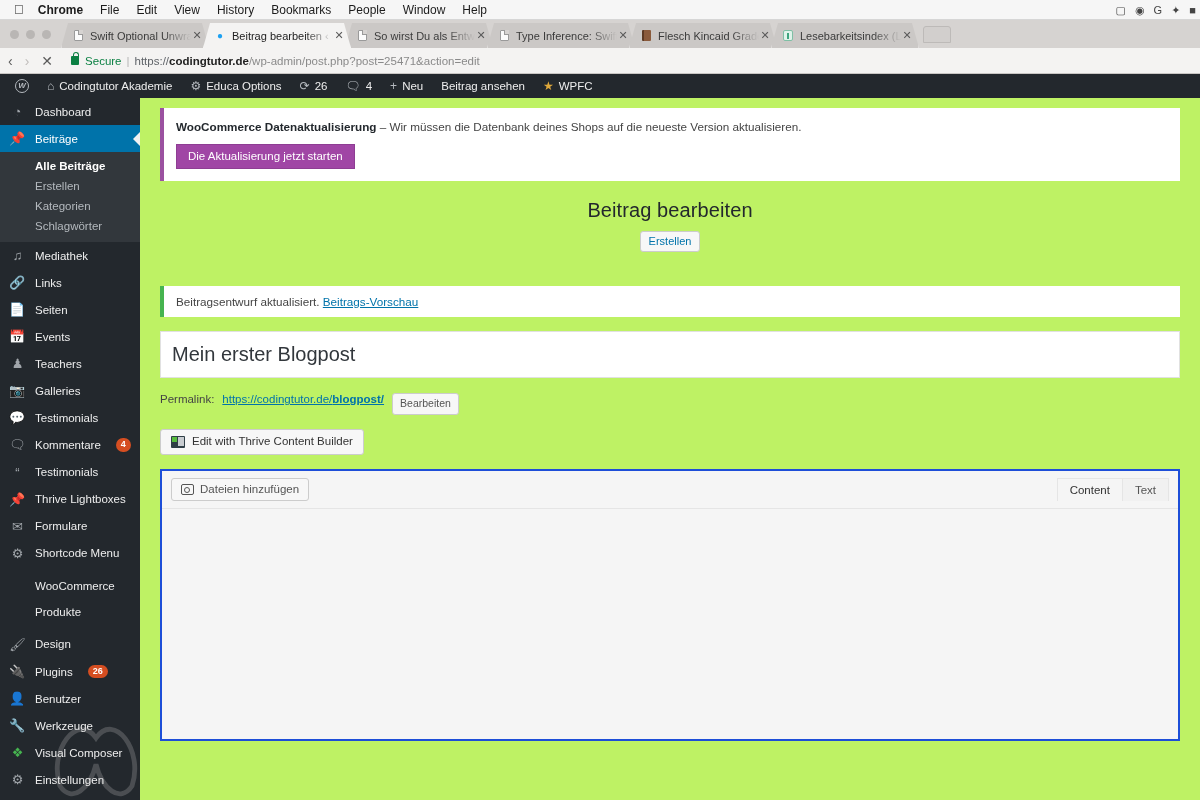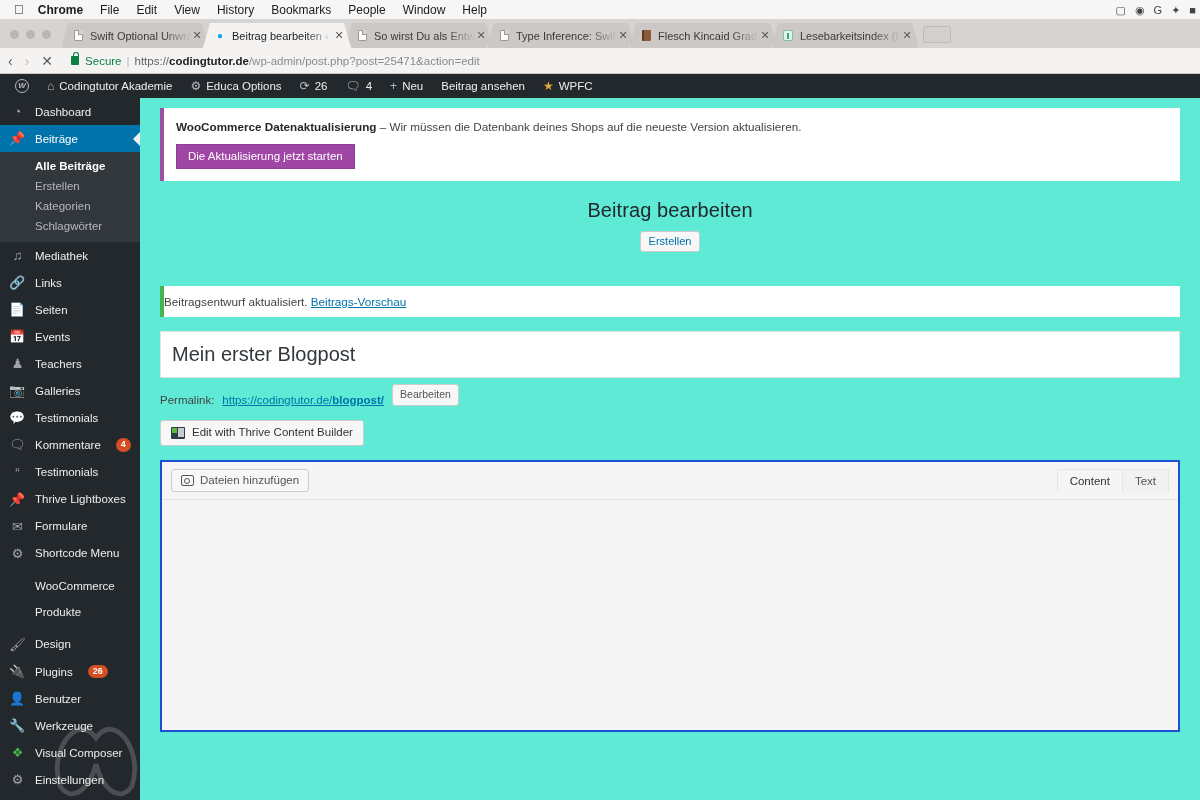--- a/index.html
+++ b/index.html
@@ -109,51 +109,51 @@
   .bubble{
     background:#d54e21; color:#fff; border-radius:9px; font-size:9px; font-weight:bold;
     padding:1px 5px; margin-left:6px; line-height:1.3;
   }
   .wm{
     position:absolute; left:36px; bottom:-10px; width:120px; height:120px; pointer-events:none;
     opacity:.22;
   }
 
   
-  #wpcontent{ flex:1; min-width:0; background:#5eead4; position:relative; overflow:hidden; }
+  #wpcontent{ flex:1; min-width:0; background:#bef264; position:relative; overflow:hidden; }
   .inner{ padding:0 20px 0 20px; }
 
   .notice-wc{
     background:#fff; border-left:4px solid #9b51a0; margin:10px 0 0 0; padding:11px 12px 12px 12px;
     font-size:11.7px; color:#444; line-height:1.35;
   }
   .notice-wc b{ color:#23282d; }
   .btn-purple{
     display:inline-block; margin-top:9px; background:#a046a5; color:#fff; font-size:11.5px;
     padding:6px 11px; border-radius:0; border:1px solid #8e3d93; line-height:1;
   }
 
   .pagehead{ display:flex; align-items:center; gap:9px; margin:18px 0 10px 0;flex-direction:column; }
   .pagehead h1{ font-size:20px; font-weight:normal; color:#23282d; letter-spacing:.1px; }
   .btn-sec{
     background:#f7f7f7; border:1px solid #ccc; border-radius:3px; color:#0073aa;
     font-size:11px; padding:4px 8px; line-height:1;
   }
 
   .notice-upd{
-    background:#fff; border-left:4px solid #46b450; padding:9px 0; font-size:11.7px; color:#444;margin-top:34px;
+    background:#fff; border-left:4px solid #46b450; padding:9px 12px; font-size:11.7px; color:#444;margin-top:34px;
   }
   .notice-upd a{ color:#0073aa; text-decoration:underline; }
 
   .titlebox{ background:#fff; border:1px solid #e1e1e1; margin-top:14px; padding:8px 9px; }
   .titlebox input{
     width:100%; border:0; outline:0; font-size:20px; color:#32373c; font-family:inherit; padding:3px 2px;
     background:transparent;
   }
-  .permalink{ margin-top:6px; font-size:11.5px; color:#444; display:flex; align-items:flex-end; gap:8px; }
+  .permalink{ margin-top:15px; font-size:11.5px; color:#444; display:flex; align-items:flex-start; gap:8px; }
   .permalink .lbl{ font-weight:normal; }
   .permalink a{ color:#0073aa; text-decoration:underline; }
   .permalink a b{ font-weight:bold; }
   .btn-small{
     background:#f7f7f7; border:1px solid #ccc; border-radius:3px; color:#555; font-size:10.5px;
     padding:3px 7px; line-height:1.3;
   }
   .btn-thrive{
     display:inline-flex; align-items:center; gap:7px; margin-top:14px;
     background:#f7f7f7; border:1px solid #ccc; border-radius:3px; color:#333;

